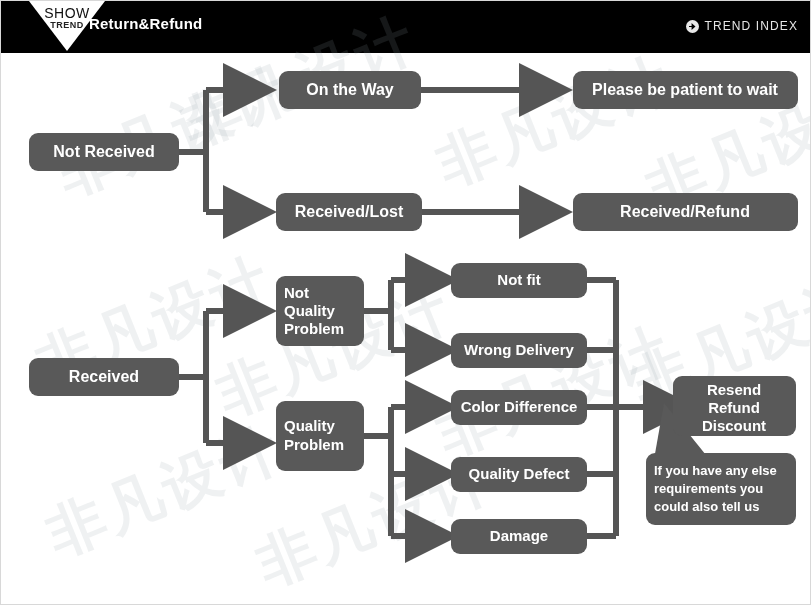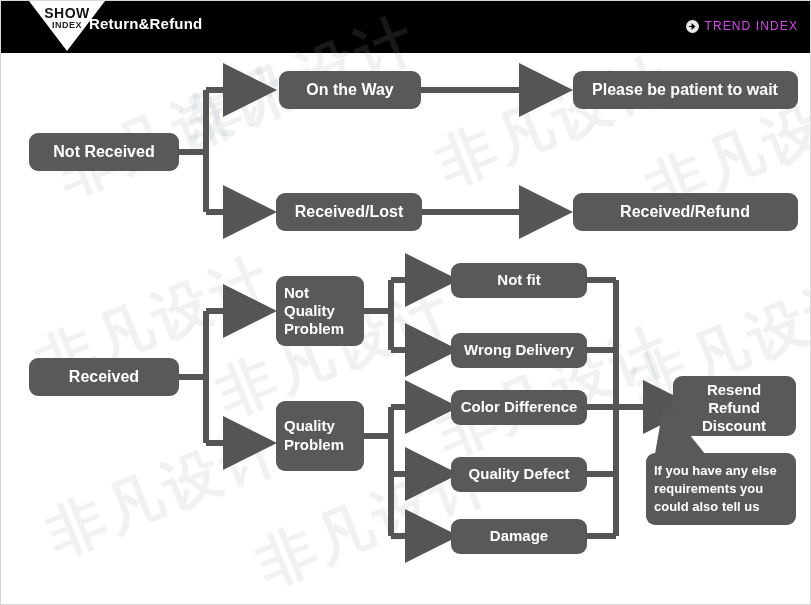--- a/index.html
+++ b/index.html
@@ -38,21 +38,21 @@
     border-right: 38px solid transparent;
     border-top: 50px solid #ffffff;
   }
   #logo-show {
     position: absolute;
     left: 0; top: 4px;
     width: 76px;
     text-align: center;
     color: #111111;
     font-size: 14px;
-    font-weight: bold;
+    font-weight: normal;
     letter-spacing: 0.5px;
     font-family: "Liberation Sans", sans-serif;
   }
   #logo-clothe {
     position: absolute;
     left: 0; top: 19px;
     width: 76px;
     text-align: center;
     color: #222222;
     font-size: 9px;
@@ -68,21 +68,21 @@
     letter-spacing: 0.2px;
   }
   #trend-index {
     position: absolute;
     right: 14px; top: 18px;
     display: flex;
     align-items: center;
     gap: 6px;
   }
   #trend-index .ti-label {
-    color: #d946ef;
+    color: #e5e5e5;
     font-size: 12px;
     letter-spacing: 1.1px;
   }
   #trend-icon { display: block; }
 
   
   #diagram {
     position: absolute;
     left: 0; top: 52px;
     width: 811px; height: 553px;
@@ -120,21 +120,21 @@
 </style>
 </head>
 <body>
 
 <div id="page">
 
   <div id="header">
     <div id="logo-wrap">
       <div id="logo-triangle"></div>
       <div id="logo-show">SHOW</div>
-      <div id="logo-clothe">INDEX</div>
+      <div id="logo-clothe">TREND</div>
     </div>
     <div id="header-title">Return&amp;Refund</div>
     <div id="trend-index">
       <svg id="trend-icon" width="13" height="13" viewBox="0 0 13 13">
         <circle cx="6.5" cy="6.5" r="6.5" fill="#e8e8e8"></circle>
         <path d="M3 6.5 L8 6.5 M6.2 4.4 L8.6 6.5 L6.2 8.6 Z" fill="#000000" stroke="#000000" stroke-width="1.2"></path>
       </svg>
       <span class="ti-label">TREND INDEX</span>
     </div>
   </div>

